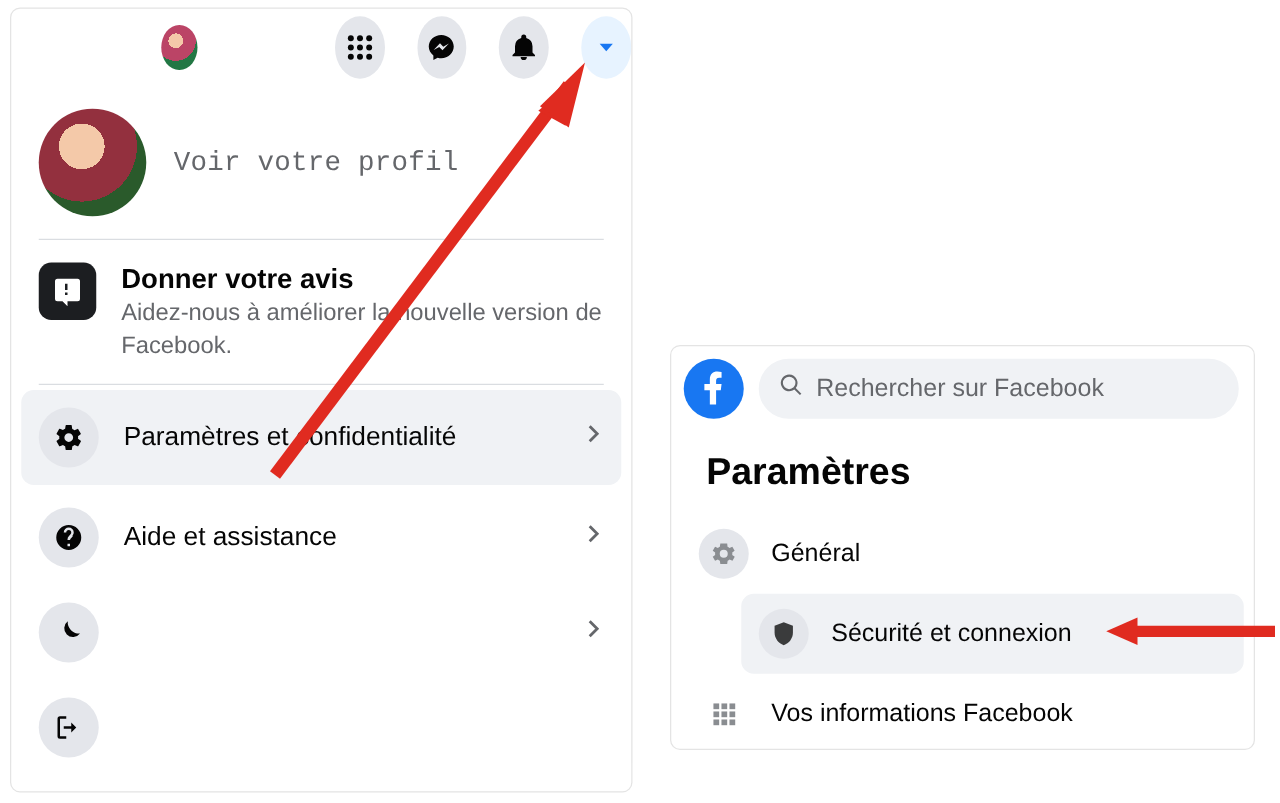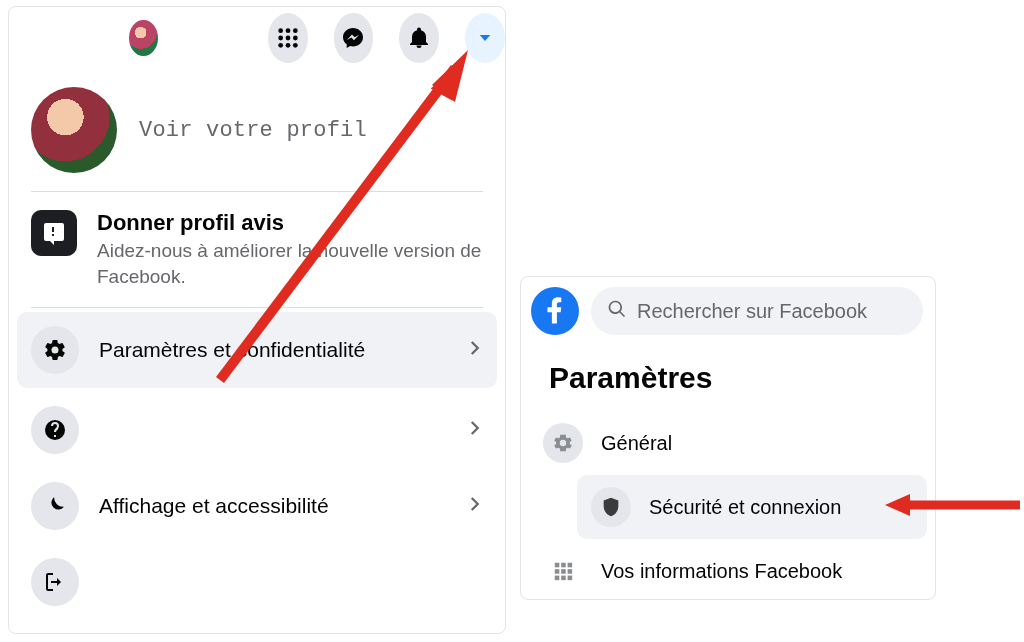--- a/index.html
+++ b/index.html
@@ -87,23 +87,23 @@
     background: #f0f2f5;
     border-radius: 10px;
     margin: 4px 8px;
     padding: 14px 14px;
   }
   .menu-item .chev { margin-left: auto; color:#65676b; }
 
   
   .panel-right {
     position: absolute;
-    left: 520px;
+    left: 536px;
     top: 276px;
-    width: 416px;
+    width: 468px;
     height: 324px;
     border: 1px solid #e4e4e4;
     border-radius: 8px;
     background: #fff;
     overflow: visible;
   }
   .fb-logo {
     width: 48px; height: 48px; border-radius: 50%;
     background: #1877f2; display:flex;align-items:center;justify-content:center;
     margin: 10px 0 0 10px;
@@ -189,21 +189,21 @@
   <div class="divider"></div>
 
   <div class="section">
     <div class="feedback-row">
       <div class="fb-icon">
         <svg width="24" height="24" viewBox="0 0 24 24">
             <path fill="#fff" d="M20 2H4a2 2 0 0 0-2 2v14a2 2 0 0 0 2 2h4l4 4v-4h8a2 2 0 0 0 2-2V4a2 2 0 0 0-2-2zm-8 13h-2v-2h2zm0-4h-2V6h2z"></path>
           </svg>
       </div>
       <div>
-        <div class="fb-title">Donner profil avis</div>
+        <div class="fb-title">Donner votre avis</div>
         <div class="fb-sub">Aidez-nous à améliorer la nouvelle version de Facebook.</div>
       </div>
     </div>
   </div>
 
   <div class="divider"></div>
 
   <div class="menu-item selected">
     <div class="mi-icon">
       <svg width="24" height="24" viewBox="0 0 24 24">
@@ -217,34 +217,34 @@
         </svg>
     </span>
   </div>
 
   <div class="menu-item">
     <div class="mi-icon">
       <svg width="24" height="24" viewBox="0 0 24 24">
           <path fill="#050505" d="M12 2a10 10 0 1 0 10 10A10 10 0 0 0 12 2zm1 17h-2v-2h2zm2.1-7.8-.9.9A3.4 3.4 0 0 0 13 14h-2v-.5a4 4 0 0 1 1.2-2.8l1.2-1.3A1.9 1.9 0 0 0 14 8a2 2 0 0 0-4 0H8a4 4 0 0 1 8 0 3.2 3.2 0 0 1-.9 2.2z"></path>
         </svg>
     </div>
+    <span>Aide et assistance</span>
     <span class="chev">
       <svg width="18" height="28" viewBox="0 0 24 24">
           <path fill="none" stroke="#65676b" stroke-width="3" d="M9 4l8 8-8 8"></path>
         </svg>
     </span>
   </div>
 
   <div class="menu-item">
     <div class="mi-icon">
       <svg width="24" height="24" viewBox="0 0 24 24">
           <path fill="#050505" d="M21 12.8A9 9 0 0 1 11.2 3a7 7 0 1 0 9.8 9.8z"></path>
         </svg>
     </div>
-    <span>Affichage et accessibilité</span>
     <span class="chev">
       <svg width="18" height="28" viewBox="0 0 24 24">
           <path fill="none" stroke="#65676b" stroke-width="3" d="M9 4l8 8-8 8"></path>
         </svg>
     </span>
   </div>
 
   <div class="menu-item">
     <div class="mi-icon">
       <svg width="24" height="24" viewBox="0 0 24 24">

